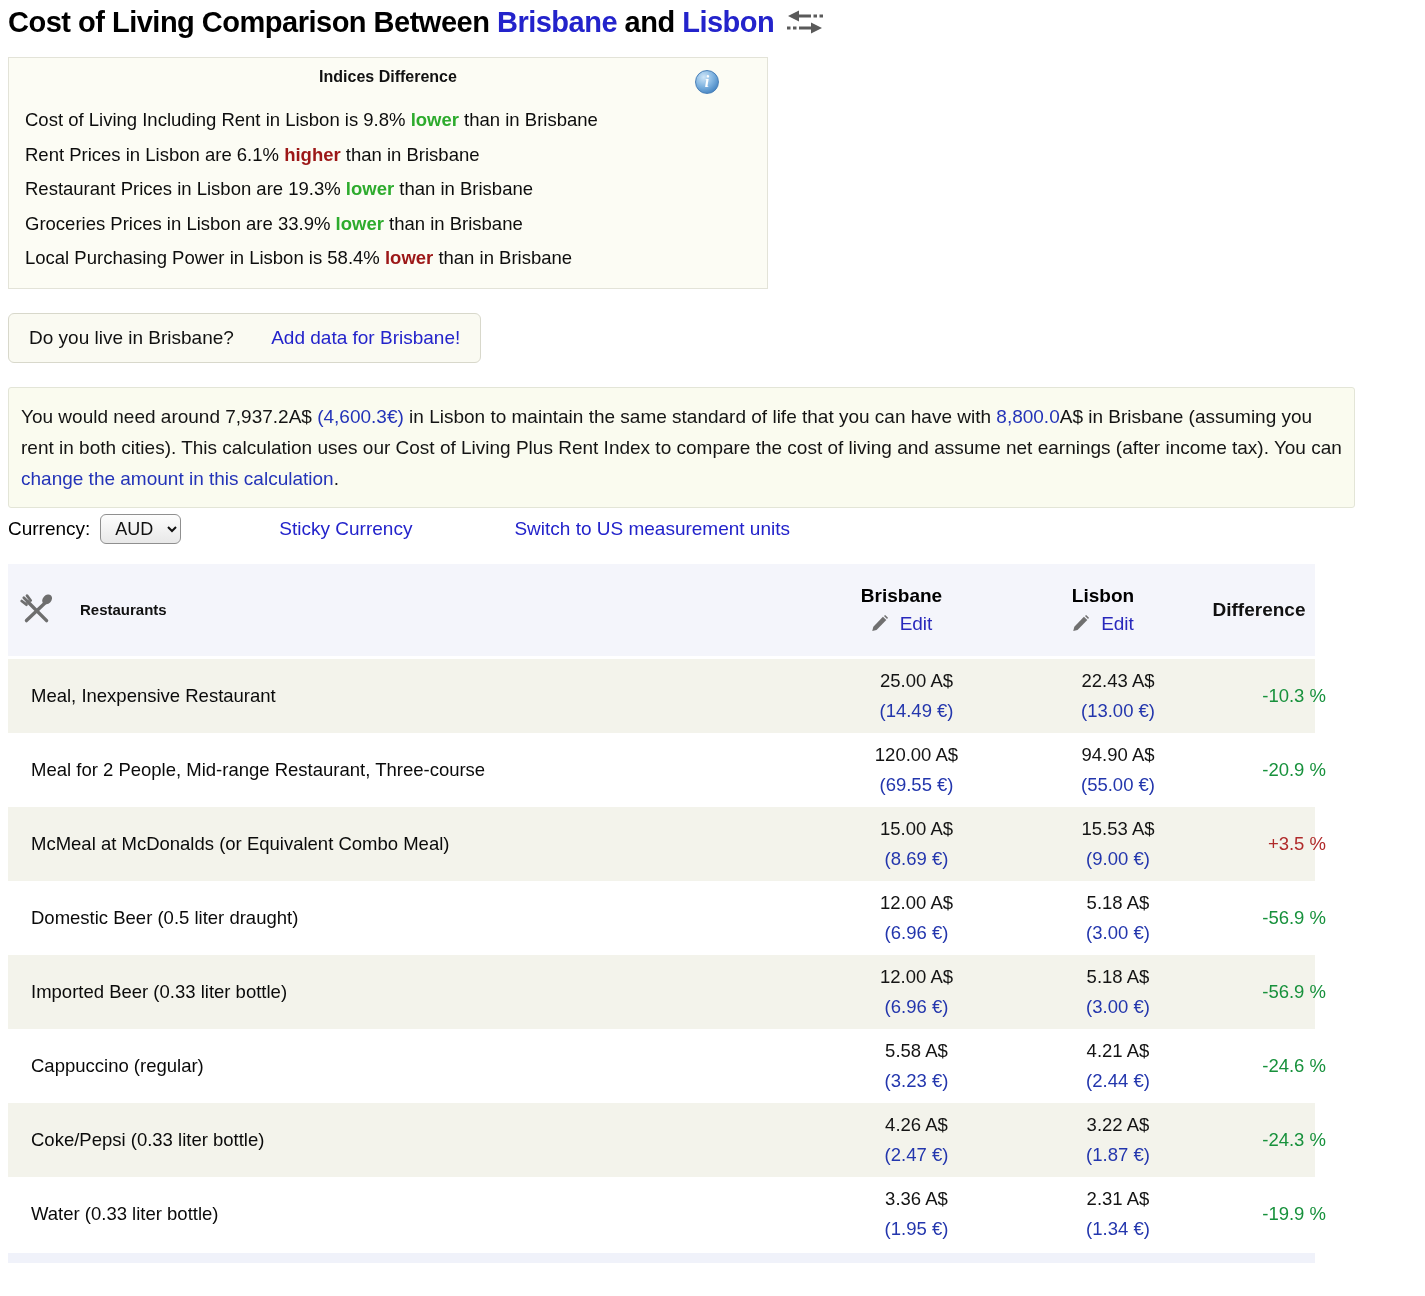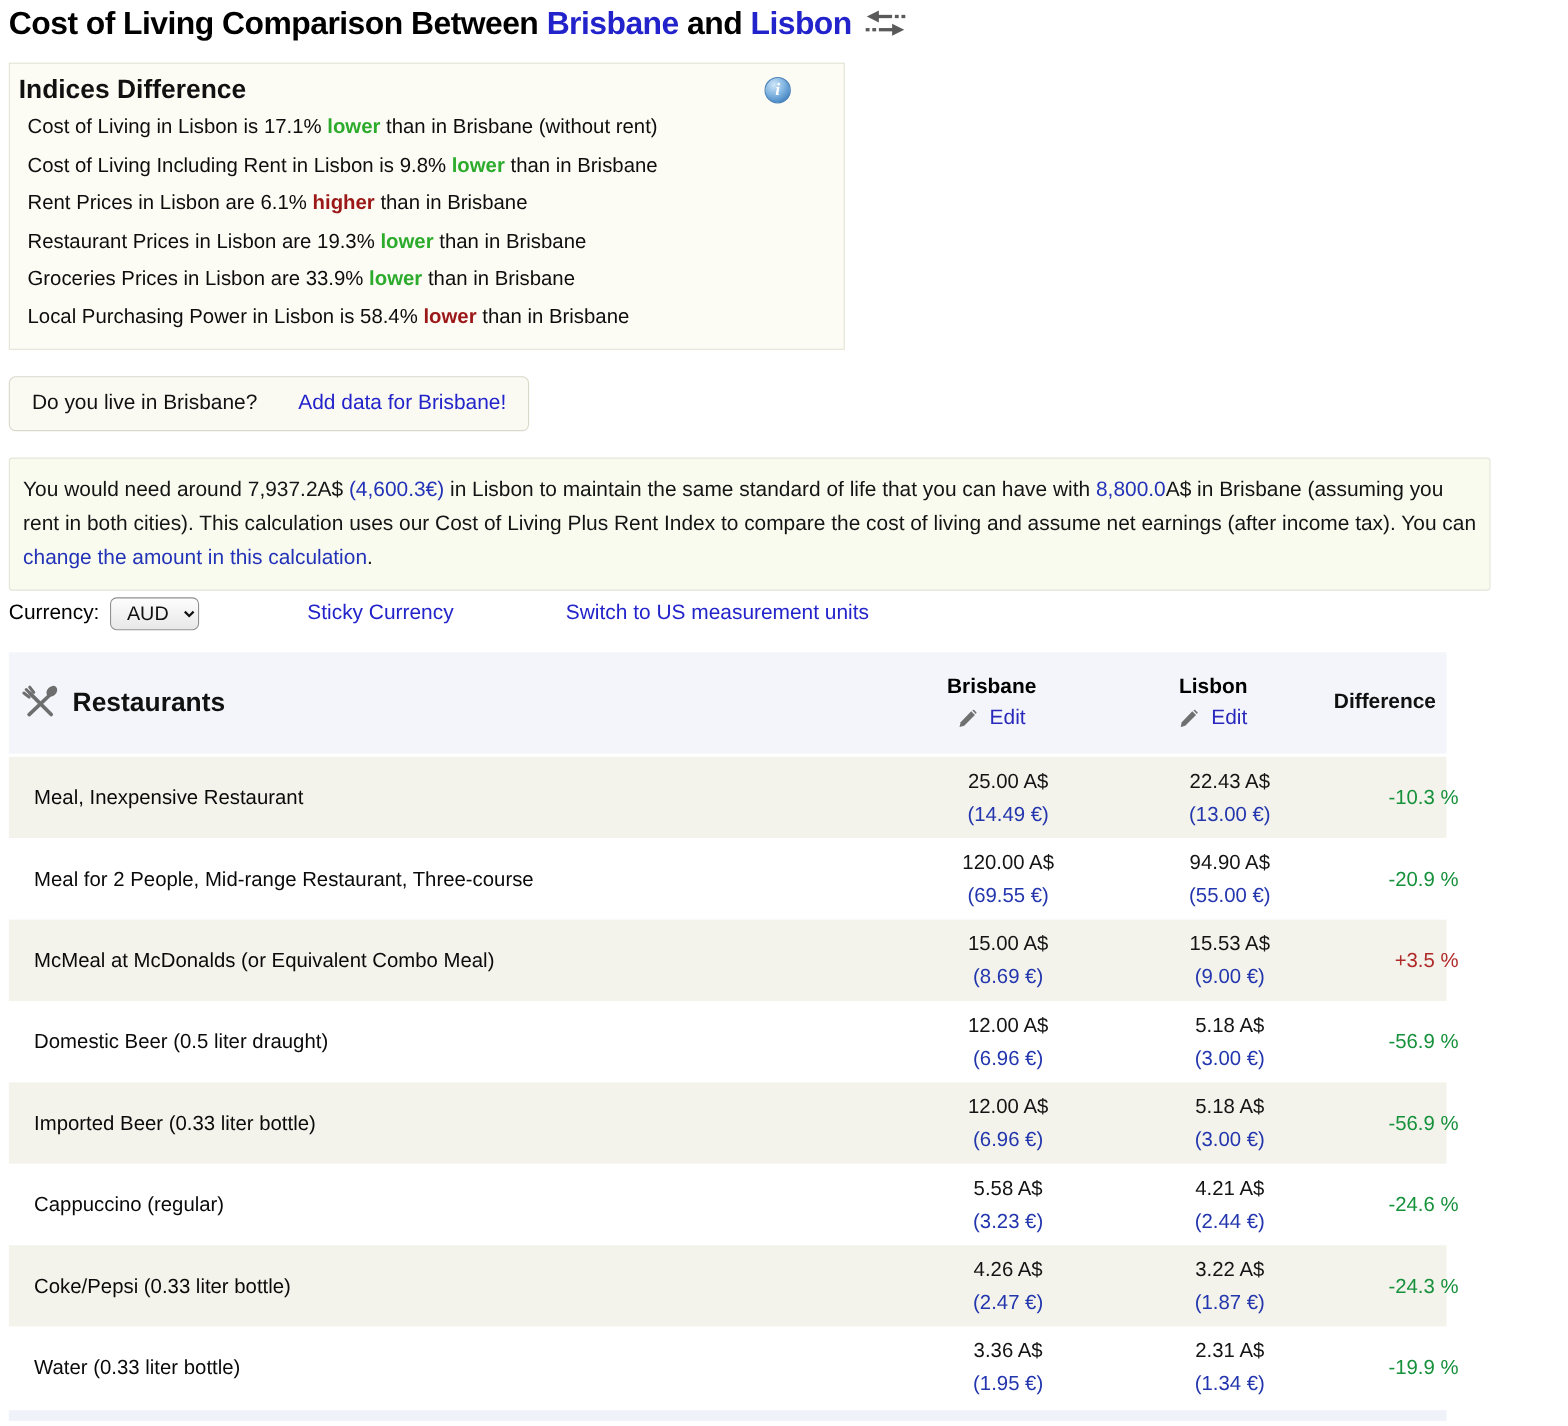--- a/index.html
+++ b/index.html
@@ -29,23 +29,24 @@
   
   .indices-box {
     position: relative;
     width: 760px;
     background: #fcfcf4;
     border: 1px solid #e3e3d8;
     padding: 10px 8px 12px 8px;
     margin-bottom: 22px;
   }
   .indices-title {
+    text-align: center;
     font-weight: bold;
-    font-size: 24px;
-    margin-bottom: 2px;
+    font-size: 16px;
+    margin-bottom: 17px;
   }
   .info-badge {
     position: absolute;
     top: 12px;
     right: 48px;
     width: 24px; height: 24px;
     border-radius: 50%;
     background: radial-gradient(circle at 35% 28%, #cfe6f8 0%, #7fb3e0 45%, #4e8cc7 75%, #3c78b5 100%);
     border: 1px solid #4a80b8;
     color: #fff;
@@ -120,23 +121,23 @@
   .thead {
     display: grid;
     grid-template-columns: 792px 203px 200px 112px;
     background: #f4f5fb;
     height: 92px;
     margin-bottom: 3px;
   }
   .th-section {
     display: flex;
     align-items: center;
-    gap: 12px;
+    gap: 26px;
     padding-left: 10px;
-    font-size: 24px;
+    font-size: 15px;
     font-weight: bold;
   }
   .th-city {
     display: flex;
     flex-direction: column;
     align-items: center;
     justify-content: center;
     gap: 6px;
   }
   .th-city .city-name { font-size: 19px; font-weight: bold; color: #000; }
@@ -213,21 +214,20 @@
         <rect x="15" y="18.5" width="14" height="3" stroke="none"></rect>
         <rect x="9" y="18.5" width="3.5" height="3" stroke="none"></rect>
         <rect x="3" y="18.5" width="3.5" height="3" stroke="none"></rect>
       </g>
     </svg></h1>
 
   
   <div class="indices-box">
     <div class="info-badge">i</div>
     <div class="indices-title">Indices Difference</div>
-    <div class="indices-line"><span>Cost of Living in Lisbon is 17.1% </span><span class="idx-word" data-sentiment="good">lower</span><span> than in Brisbane (without rent)</span></div>
     <div class="indices-line"><span>Cost of Living Including Rent in Lisbon is 9.8% </span><span class="idx-word" data-sentiment="good">lower</span><span> than in Brisbane</span></div>
     <div class="indices-line"><span>Rent Prices in Lisbon are 6.1% </span><span class="idx-word" data-sentiment="bad">higher</span><span> than in Brisbane</span></div>
     <div class="indices-line"><span>Restaurant Prices in Lisbon are 19.3% </span><span class="idx-word" data-sentiment="good">lower</span><span> than in Brisbane</span></div>
     <div class="indices-line"><span>Groceries Prices in Lisbon are 33.9% </span><span class="idx-word" data-sentiment="good">lower</span><span> than in Brisbane</span></div>
     <div class="indices-line"><span>Local Purchasing Power in Lisbon is 58.4% </span><span class="idx-word" data-sentiment="bad">lower</span><span> than in Brisbane</span></div>
   </div>
 
   
   <div class="live-box">
     <span>Do you live in Brisbane?</span>

